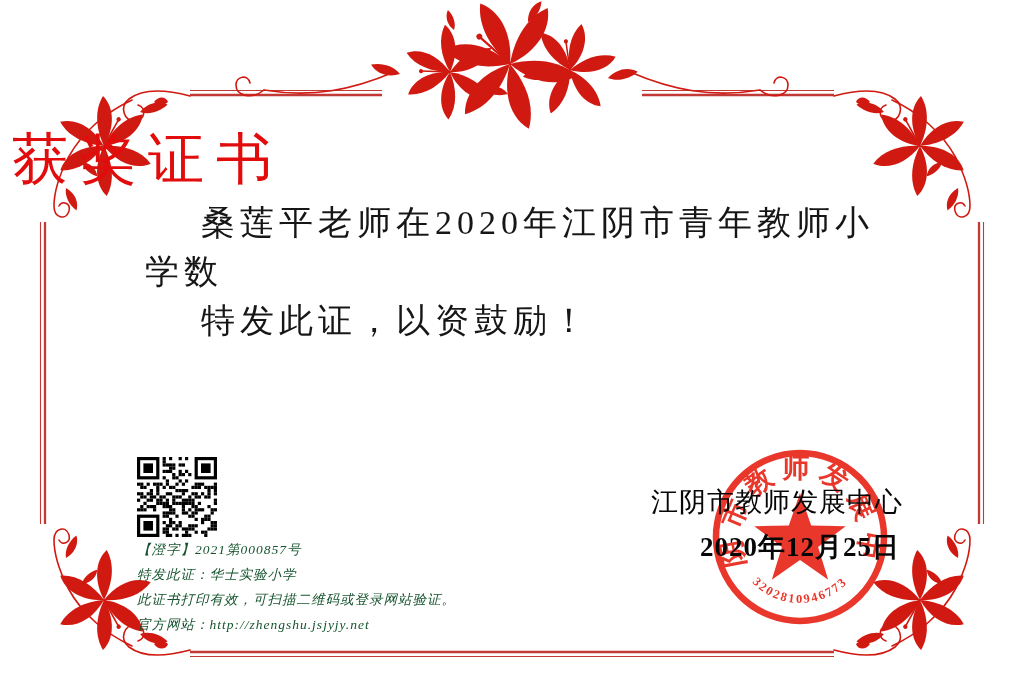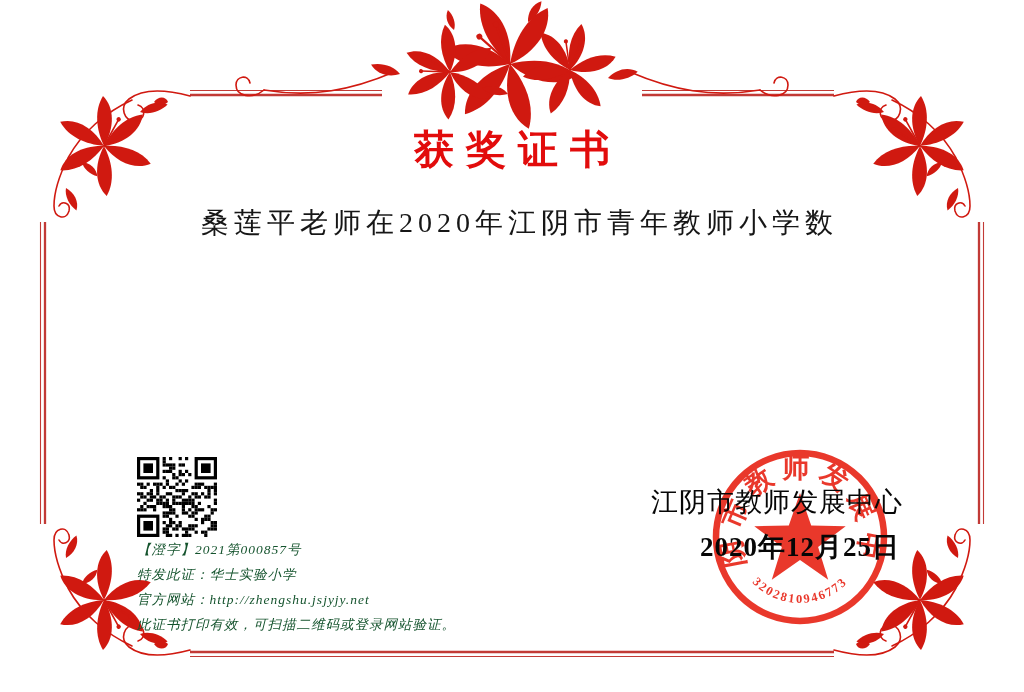--- a/index.html
+++ b/index.html
@@ -9,26 +9,26 @@
   }
   .certificate{position:absolute;inset:0;}
   svg.frame{position:absolute;left:0;top:0;z-index:1;}
   .vine{fill:none;stroke:var(--orn);stroke-width:1.6;stroke-linecap:round;}
   .thin-line{stroke:var(--border);stroke-width:1.1;fill:none;}
   .thick-line{stroke:var(--border);stroke-width:2.3;fill:none;}
   .orn{fill:var(--orn);}
 
   .title{
     position:absolute;left:0;right:0;top:122px;z-index:2;
-    text-align:center;font-size:40px;font-weight:bold;color:var(--accent);
+    font-size:56px;font-weight:normal;color:var(--accent);
     letter-spacing:12px;text-indent:12px;
   }
   .body-text{
     position:absolute;left:145px;top:198px;width:760px;z-index:2;
-    font-size:28px;color:var(--ink);letter-spacing:5px;line-height:49px;
+    font-size:34px;color:var(--ink);letter-spacing:5px;line-height:49px;
   }
   .body-text .indent{text-indent:56px;}
 
   .qr{position:absolute;left:137px;top:457px;z-index:2;}
 
   .footer-notes{
     position:absolute;left:137px;top:537px;z-index:2;
     font-size:13.5px;font-style:italic;color:#14532d;line-height:25px;letter-spacing:1px;
   }
 
@@ -104,20 +104,21 @@
       <use href="#leaf" transform="translate(-30,24) rotate(10) scale(0.7)"></use>
       <use href="#leaf" transform="translate(16,-42) rotate(-60) scale(0.65)"></use>
       <use href="#leaf" transform="translate(-58,-34) rotate(-110) scale(0.55)"></use>
     </g>
   </svg>
 
   <div class="title">获奖证书</div>
 
   <div class="body-text">
     <div class="indent">桑莲平老师在2020年江阴市青年教师小学数</div>
+    <div class="indent">特发此证，以资鼓励！</div>
   </div>
 
   <svg class="qr" width="80" height="80" viewBox="0 0 75 75" aria-hidden="true">
       <rect x="24" y="0" width="3" height="3" fill="#000"></rect>
       <rect x="30" y="0" width="3" height="3" fill="#000"></rect>
       <rect x="39" y="0" width="3" height="3" fill="#000"></rect>
       <rect x="45" y="0" width="3" height="3" fill="#000"></rect>
       <rect x="24" y="3" width="3" height="3" fill="#000"></rect>
       <rect x="24" y="6" width="3" height="3" fill="#000"></rect>
       <rect x="27" y="6" width="3" height="3" fill="#000"></rect>
@@ -327,22 +328,22 @@
       <g transform="translate(0,54)">
         <rect width="21" height="21" fill="#000"></rect>
         <rect x="3" y="3" width="15" height="15" fill="#fff"></rect>
         <rect x="6" y="6" width="9" height="9" fill="#000"></rect>
       </g>
     </svg>
 
   <div class="footer-notes">
     <div>【澄字】2021第000857号</div>
     <div>特发此证：华士实验小学</div>
+    <div>此证书打印有效，可扫描二维码或登录网站验证。</div>
     <div>官方网站：http://zhengshu.jsjyjy.net</div>
-    <div>此证书打印有效，可扫描二维码或登录网站验证。</div>
   </div>
 
   <svg class="seal" width="180" height="180" viewBox="0 0 180 180" aria-hidden="true">
     <circle class="seal-ring" cx="90" cy="88" r="84"></circle>
     <polygon class="seal-star" points="90,44 101.2,76.6 135.7,77.2 108.1,97.9 118.2,130.8 90,111 61.8,130.8 71.9,97.9 44.3,77.2 78.8,76.6"></polygon>
     <path id="sealArcTop" d="M38,118 A60,60 0 1 1 142,118" fill="none"></path>
     <path id="sealArcBottom" d="M32.8,121 A66,66 0 0 0 147.2,121" fill="none"></path>
     <text class="seal-text" font-size="27" letter-spacing="8">
       <textPath href="#sealArcTop" startOffset="50%" text-anchor="middle">江阴市教师发展中心</textPath>
     </text>

